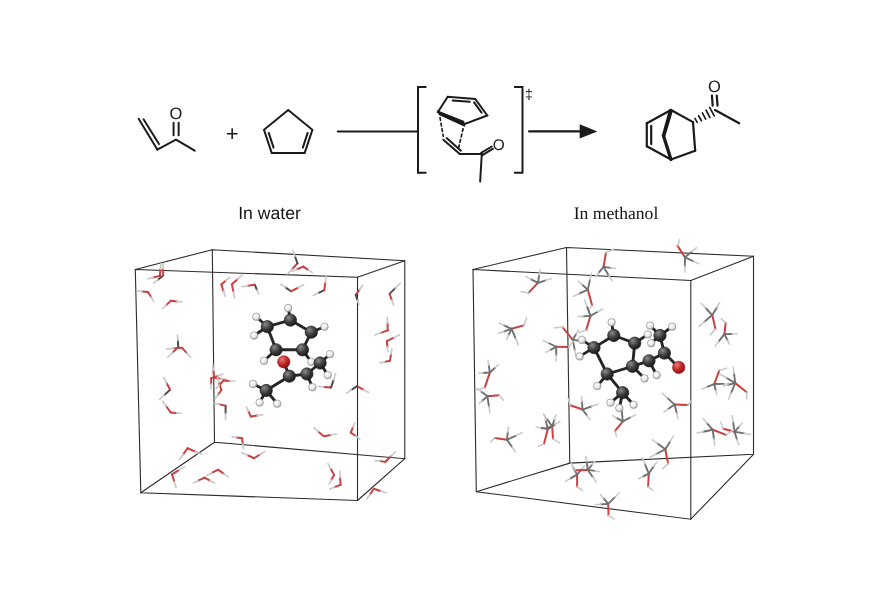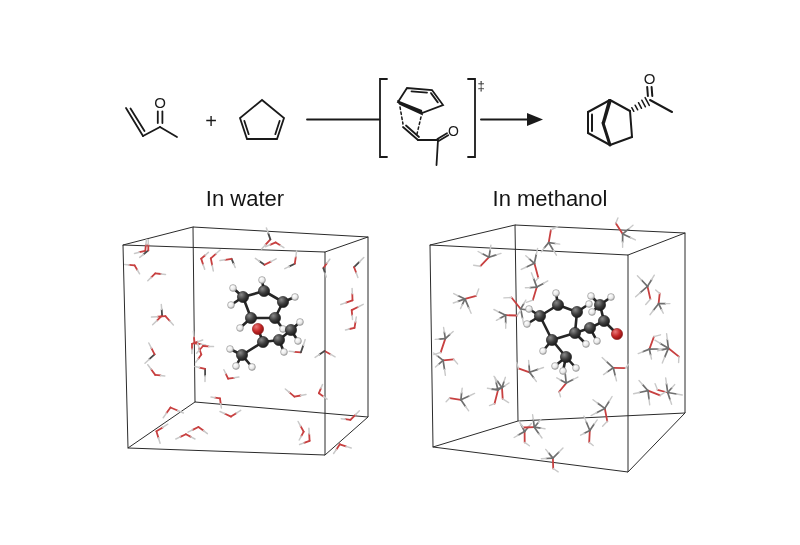--- a/index.html
+++ b/index.html
@@ -1,21 +1,21 @@
 <!DOCTYPE html>
 <html><head>
 <meta charset="utf-8">
 <style>
   html,body{margin:0;padding:0;background:#ffffff;}
   .canvas{position:relative;width:800px;height:545px;background:#ffffff;overflow:hidden;
           font-family:"Liberation Sans",sans-serif;margin:0 auto;}
   svg.layer{position:absolute;left:0;top:0;width:800px;height:545px;}
-  .panel-label{position:absolute;text-align:center;font-size:22px;color:#141414;}
+  .panel-label{position:absolute;text-align:center;font-size:16px;color:#141414;}
   #label-water{left:145px;top:186px;width:200px;}
-  #label-methanol{left:443px;top:186px;width:214px;}
+  #label-methanol{left:453px;top:186px;width:214px;font-family:Liberation Serif, serif;}
   text{stroke:none;fill:#1a1a1a;text-anchor:middle;font-family:"Liberation Sans",sans-serif;}
   .atom{font-size:15px;}
   .atom-sm{font-size:14px;}
   .op{font-size:20px;}
   .dagger{font-size:13px;}
   .dash{stroke-dasharray:2.5 2.6;stroke-width:1.5;}
 </style>
 </head>
 <body>
 

